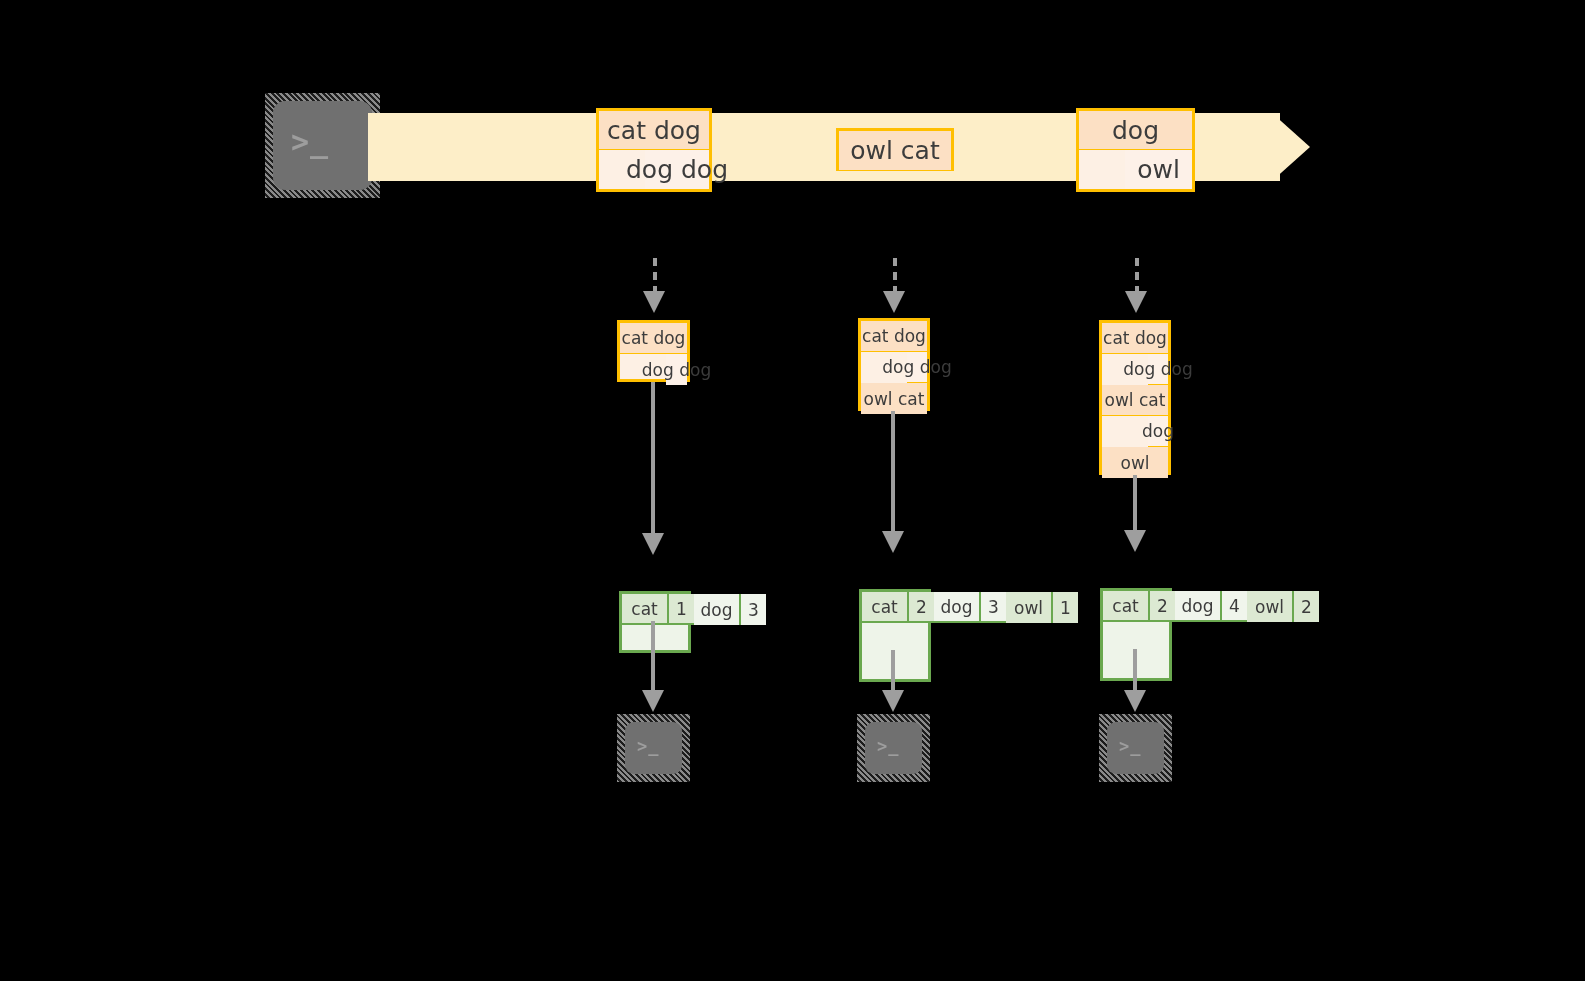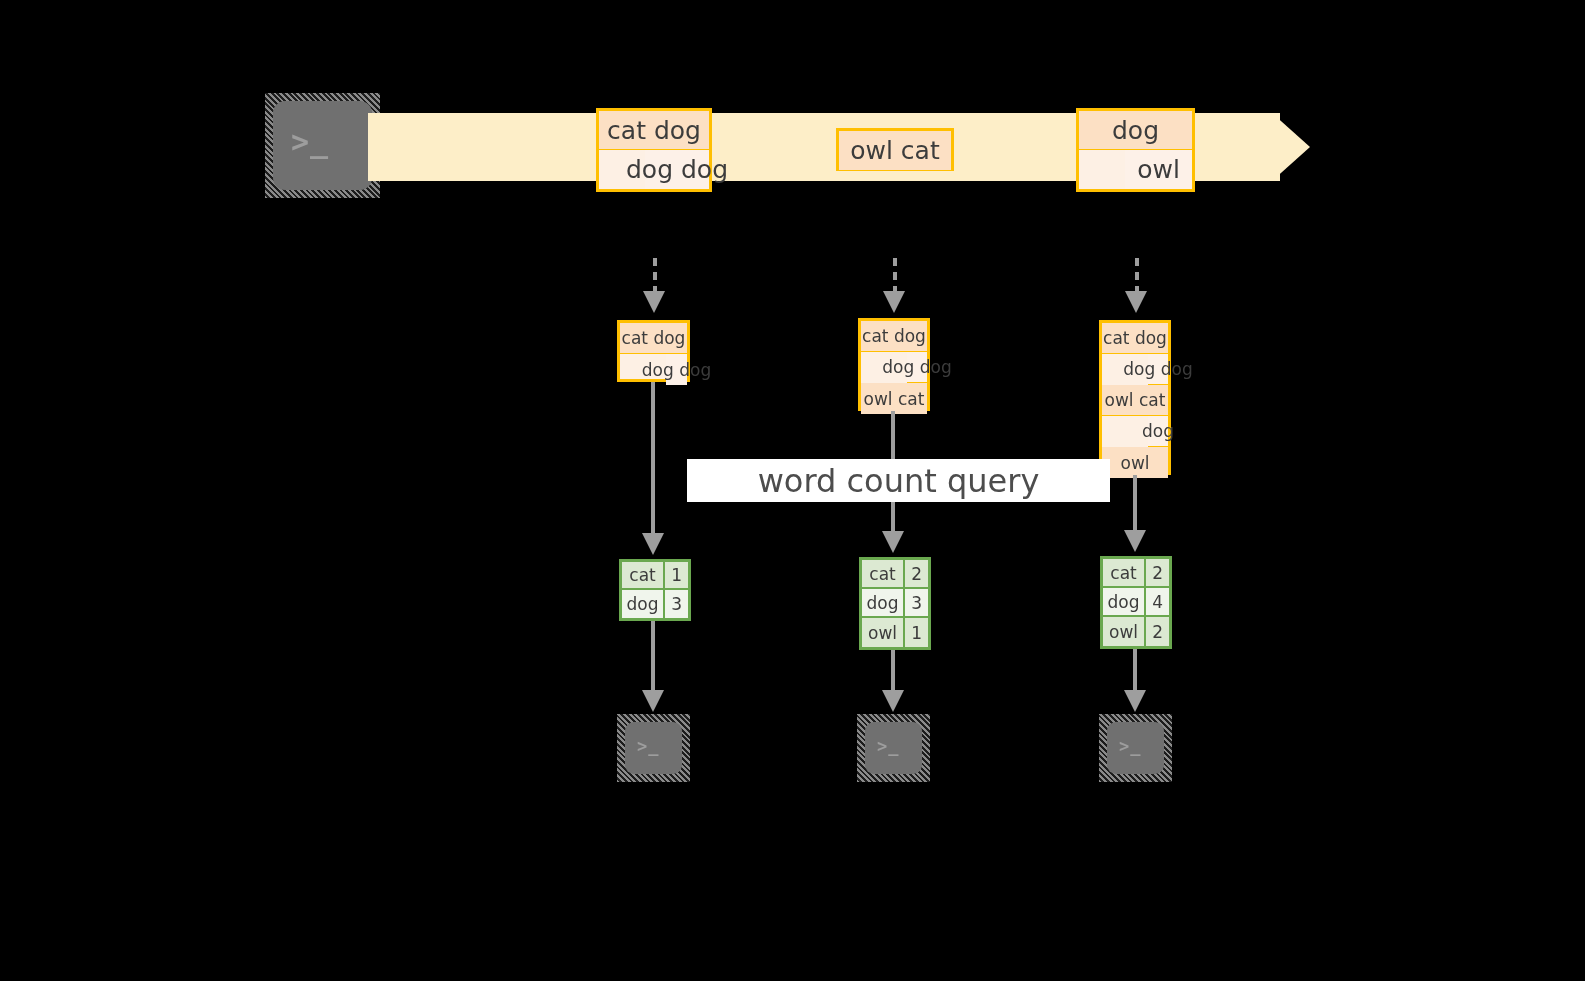--- a/index.html
+++ b/index.html
@@ -95,21 +95,21 @@
   
   .obox.mid .ocell { height: 31px; font-size: 17px; }
 
   
   .gtable {
     position: absolute;
     border: 3px solid #6aa84f;
     box-sizing: border-box;
     background: #eef4e9;
     display: flex;
-    flex-direction: column;
+    margin-top: 32px;
   }
   .grow {
     display: flex;
     height: 31px;
     border-bottom: 2px solid #6aa84f;
     box-sizing: border-box;
   }
   .grow:last-child { border-bottom: none; }
   .grow.shade-a .gc { background: #dce9d2; }
   .grow.shade-b .gc { background: #f0f5ec; }
@@ -282,17 +282,14 @@
 
   <div class="vline" style="left:1133px; top:649px; height:44px;"></div>
   <div class="vhead" style="left:1124px; top:690px;"></div>
 
   <div class="term small" style="left:1099px; top:714px; width:73px; height:68px;">
     <div class="term-inner">
       <span class="term-glyph">&gt;_</span>
     </div>
   </div>
 
-  <div class="query-label" style="left:687px; top:459px; width:423px; height:43px;">
-    <span>word count query</span>
-  </div>
 
 </div>
 
 </body></html>

